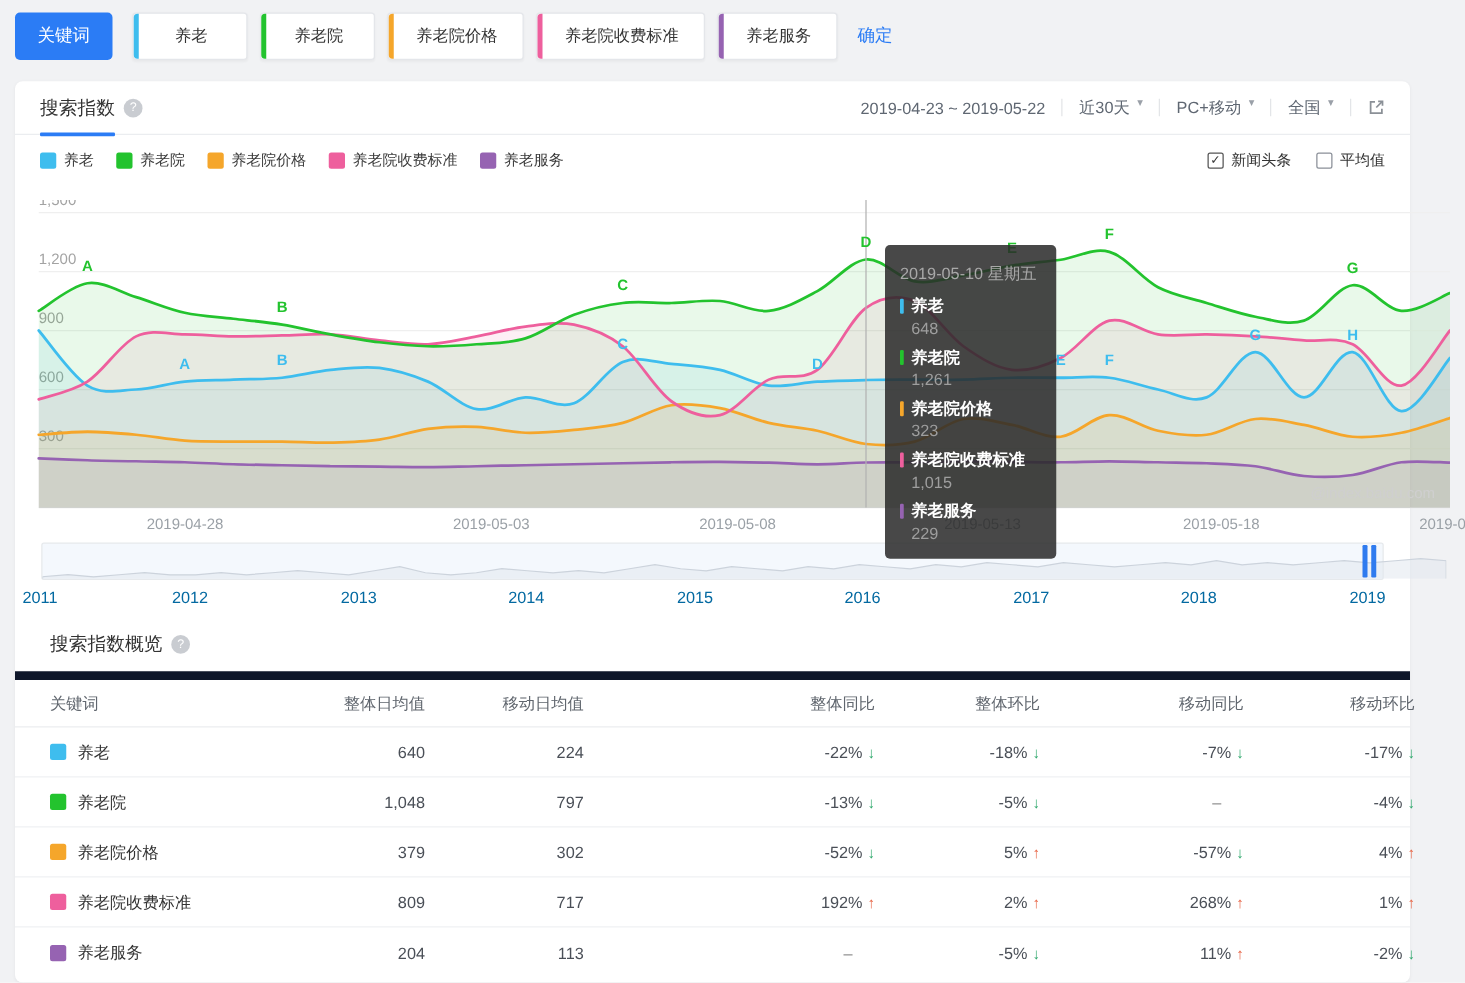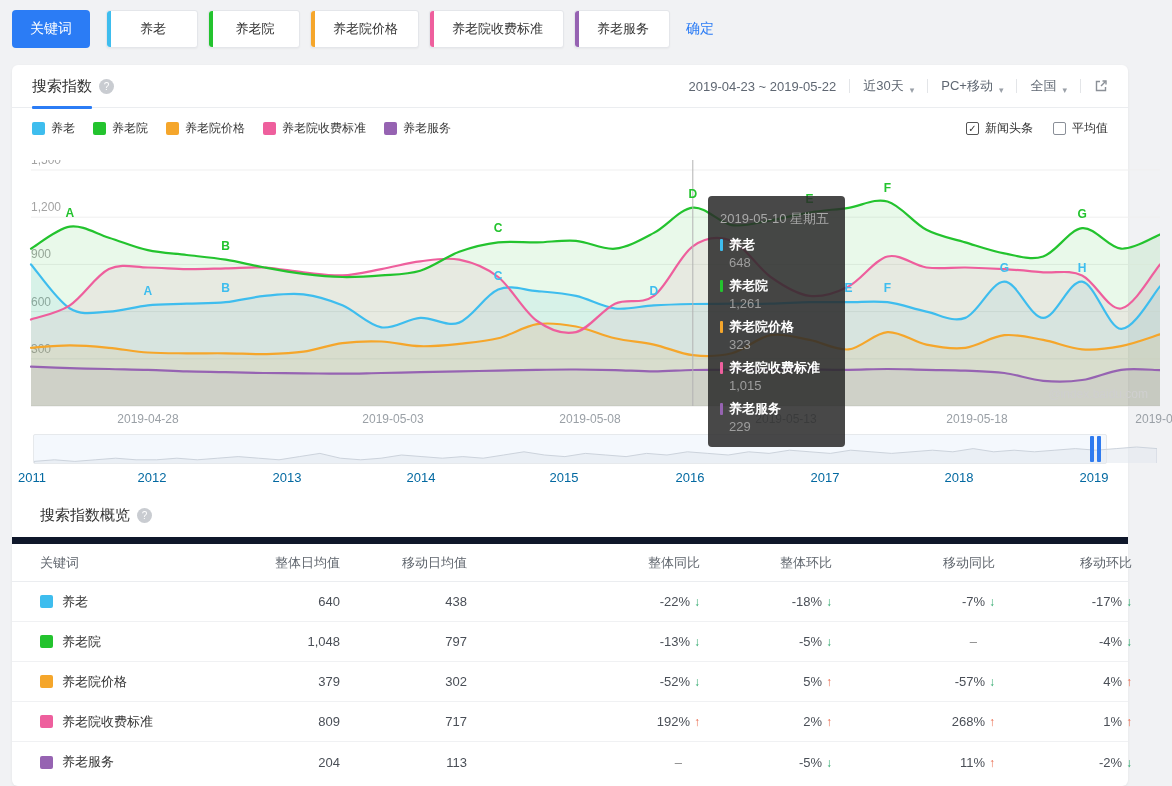--- a/index.html
+++ b/index.html
@@ -22,21 +22,21 @@
     box-shadow:0 1px 3px rgba(0,0,0,.06); padding-bottom:4px; }
 
   .panel-head { height:43px; display:flex; align-items:center; padding:0 20px;
     border-bottom:1px solid #ebedf0; }
   .tab { position:relative; height:43px; display:flex; align-items:center; font-size:15px; color:#333; }
   .tab .underline { position:absolute; left:0; right:0; bottom:-1px; height:3px; background:#2b7cf5; border-radius:1px; }
   .help { width:15px; height:15px; border-radius:50%; background:#c9ccd1; color:#fff; font-size:10px;
     display:inline-flex; align-items:center; justify-content:center; margin-left:7px; }
   .head-controls { margin-left:auto; display:flex; align-items:center; font-size:13px; color:#5f6772; }
   .head-controls .sep { width:1px; height:14px; background:#e3e5e8; margin:0 13px; }
-  .dd { display:flex; align-items:flex-end; cursor:pointer; }
+  .dd { display:flex; align-items:flex-start; cursor:pointer; }
   .dd .caret { font-size:9px; color:#9aa0a8; margin-left:6px; }
   .ext-icon { display:inline-flex; cursor:pointer; }
 
   .legend-row { display:flex; align-items:center; height:40px; padding:0 20px; }
   .legend-item { display:flex; align-items:center; margin-right:18px; cursor:pointer; }
   .legend-item .sq { width:13px; height:13px; border-radius:2px; }
   .legend-item .lb { font-size:12px; color:#3a3a3a; margin-left:6px; }
   .toggles { margin-left:auto; display:flex; align-items:center; }
   .toggle { display:flex; align-items:center; margin-left:20px; cursor:pointer; font-size:12px; color:#333; }
   .cb { width:13px; height:13px; border:1px solid #8a8f98; border-radius:2px; margin-right:6px;
@@ -278,21 +278,21 @@
     <div class="handles">
         <i></i>
         <i></i>
       </div>
   </div>
   <div class="years" id="years">
       <span style="left: 20px;">2011</span>
       <span style="left: 140px;">2012</span>
       <span style="left: 275px;">2013</span>
       <span style="left: 409px;">2014</span>
-      <span style="left: 544px; margin-left: 8px;">2015</span>
+      <span style="left: 544px;">2015</span>
       <span style="left: 678px;">2016</span>
       <span style="left: 813px;">2017</span>
       <span style="left: 947px;">2018</span>
       <span style="left: 1082px;">2019</span>
     </div>
 
   <div class="ov-title-row">
     <span class="ov-title">搜索指数概览</span>
     <span class="help">?</span>
   </div>
@@ -305,21 +305,21 @@
       <span class="c c5">移动同比</span>
       <span class="c c6">移动环比</span>
     </div>
   <div id="t-body">
       <div class="grid-row t-row">
         <div class="kw-cell c0">
           <span class="sq" style="background: rgb(62, 189, 238);"></span>
           <span>养老</span>
         </div>
         <div class="c">640</div>
-        <div class="c">438</div>
+        <div class="c">224</div>
         <div class="c chg"><span>-22%</span><span class="arr" style="color: rgb(47, 168, 108);">↓</span></div>
         <div class="c chg"><span>-18%</span><span class="arr" style="color: rgb(47, 168, 108);">↓</span></div>
         <div class="c chg"><span>-7%</span><span class="arr" style="color: rgb(47, 168, 108);">↓</span></div>
         <div class="c chg"><span>-17%</span><span class="arr" style="color: rgb(47, 168, 108);">↓</span></div>
       </div>
       <div class="grid-row t-row">
         <div class="kw-cell c0">
           <span class="sq" style="background: rgb(35, 195, 46);"></span>
           <span>养老院</span>
         </div>

